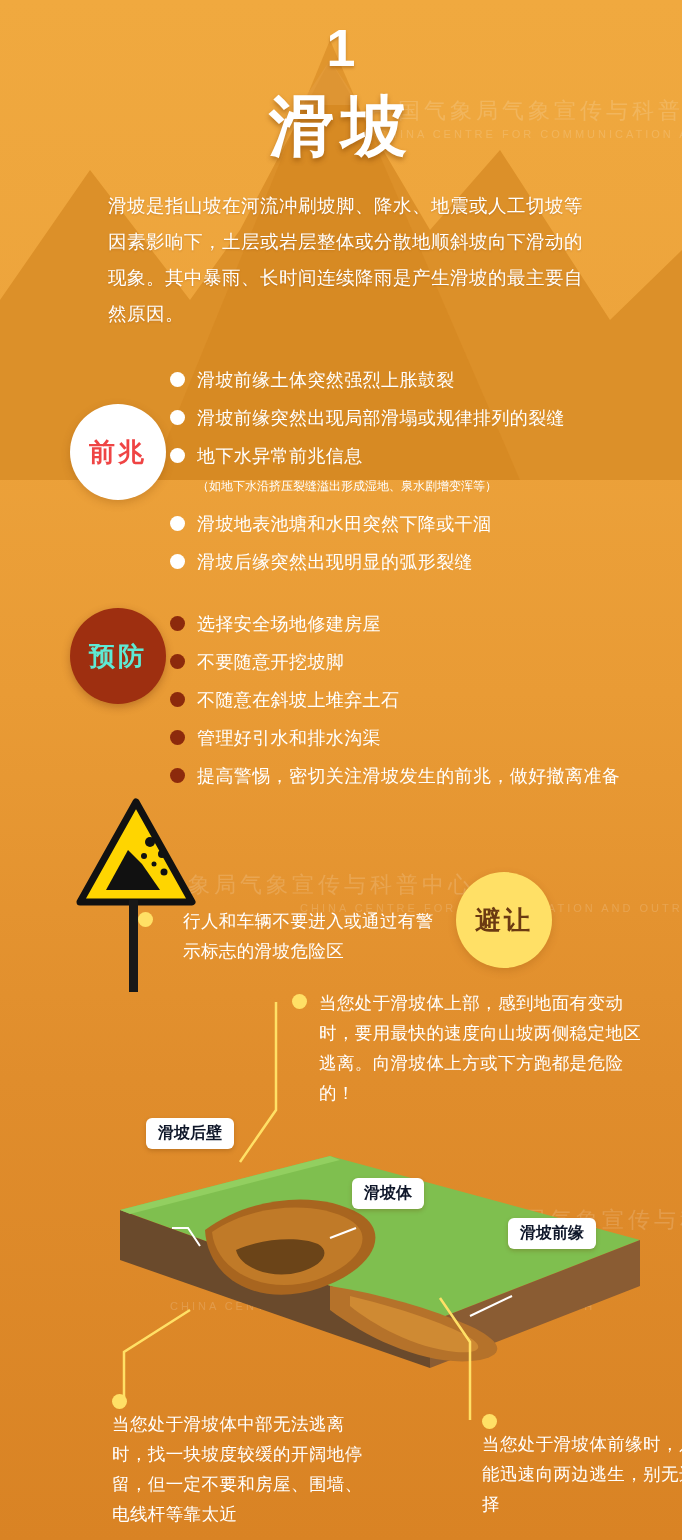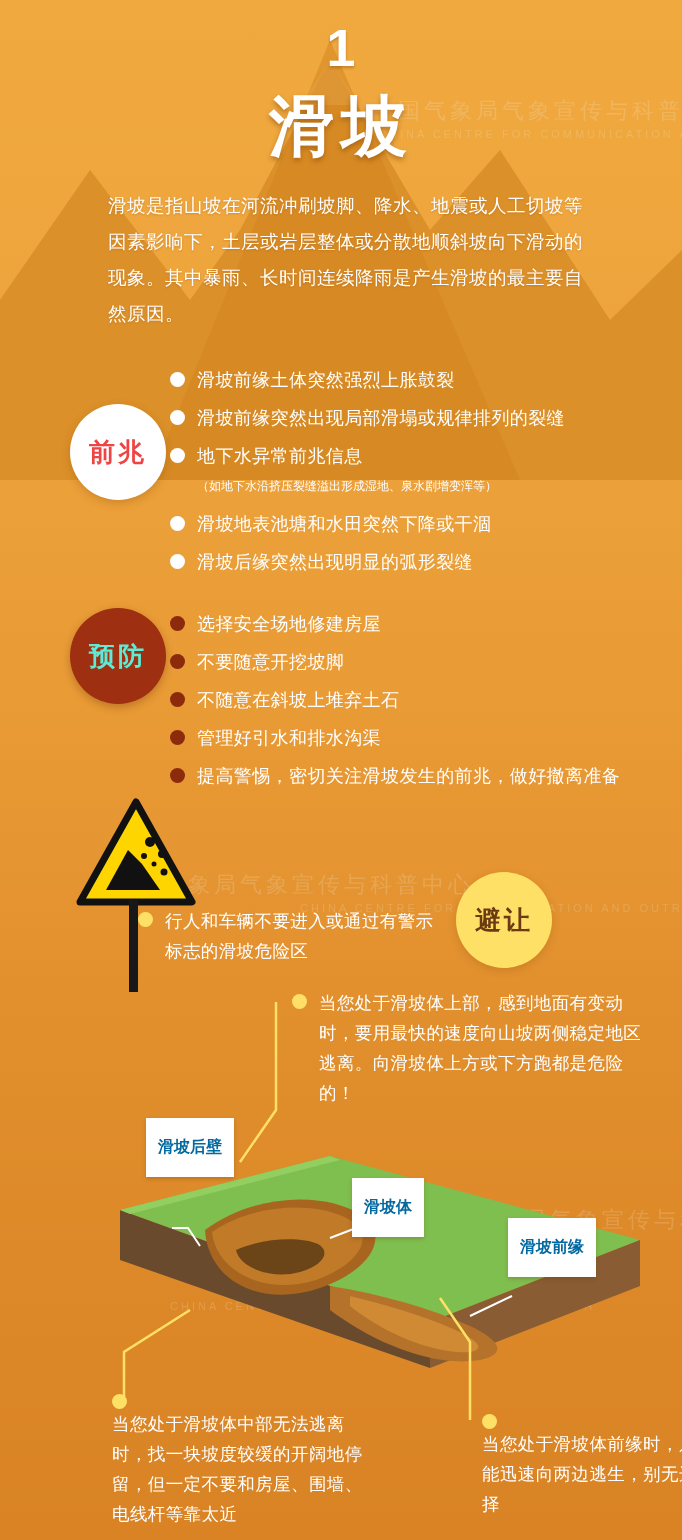--- a/index.html
+++ b/index.html
@@ -81,27 +81,27 @@
     color:#ffffff;font-size:12px;line-height:28px;margin:2px 0 10px 27px;
   }
   .list-omen{top:366px;left:170px;width:470px;}
   .list-prev{top:610px;left:170px;width:470px;}
   
   .sign{position:absolute;top:798px;left:76px;width:120px;height:110px;}
   .pole{
     position:absolute;top:900px;left:129px;width:9px;height:92px;background:#181818;
   }
   .avoid-text{
-    position:absolute;top:906px;left:138px;width:300px;
+    position:absolute;top:906px;left:138px;width:300px;gap:18px;
   }
   
   .diagram{position:absolute;top:1110px;left:0;width:682px;height:300px;}
   .cal{
-    position:absolute;background:#ffffff;border-radius:0;
-    padding:19px 12px;color:#0369a1;font-size:16px;font-weight:bold;
+    position:absolute;background:#ffffff;border-radius:6px;
+    padding:5px 12px;color:#0f172a;font-size:16px;font-weight:bold;
     box-shadow:0 2px 4px rgba(100,50,0,.25);
     white-space:nowrap;
   }
   .cal-back{top:1118px;left:146px;}
   .cal-body{top:1178px;left:352px;}
   .cal-front{top:1218px;left:508px;}
   .note{position:absolute;display:flex;align-items:flex-start;}
   .note .txt{font-size:17.5px;line-height:30px;}
   .note-top{top:988px;left:292px;width:350px;}
   .note-bl{top:1388px;left:112px;width:260px;flex-direction:column;}

